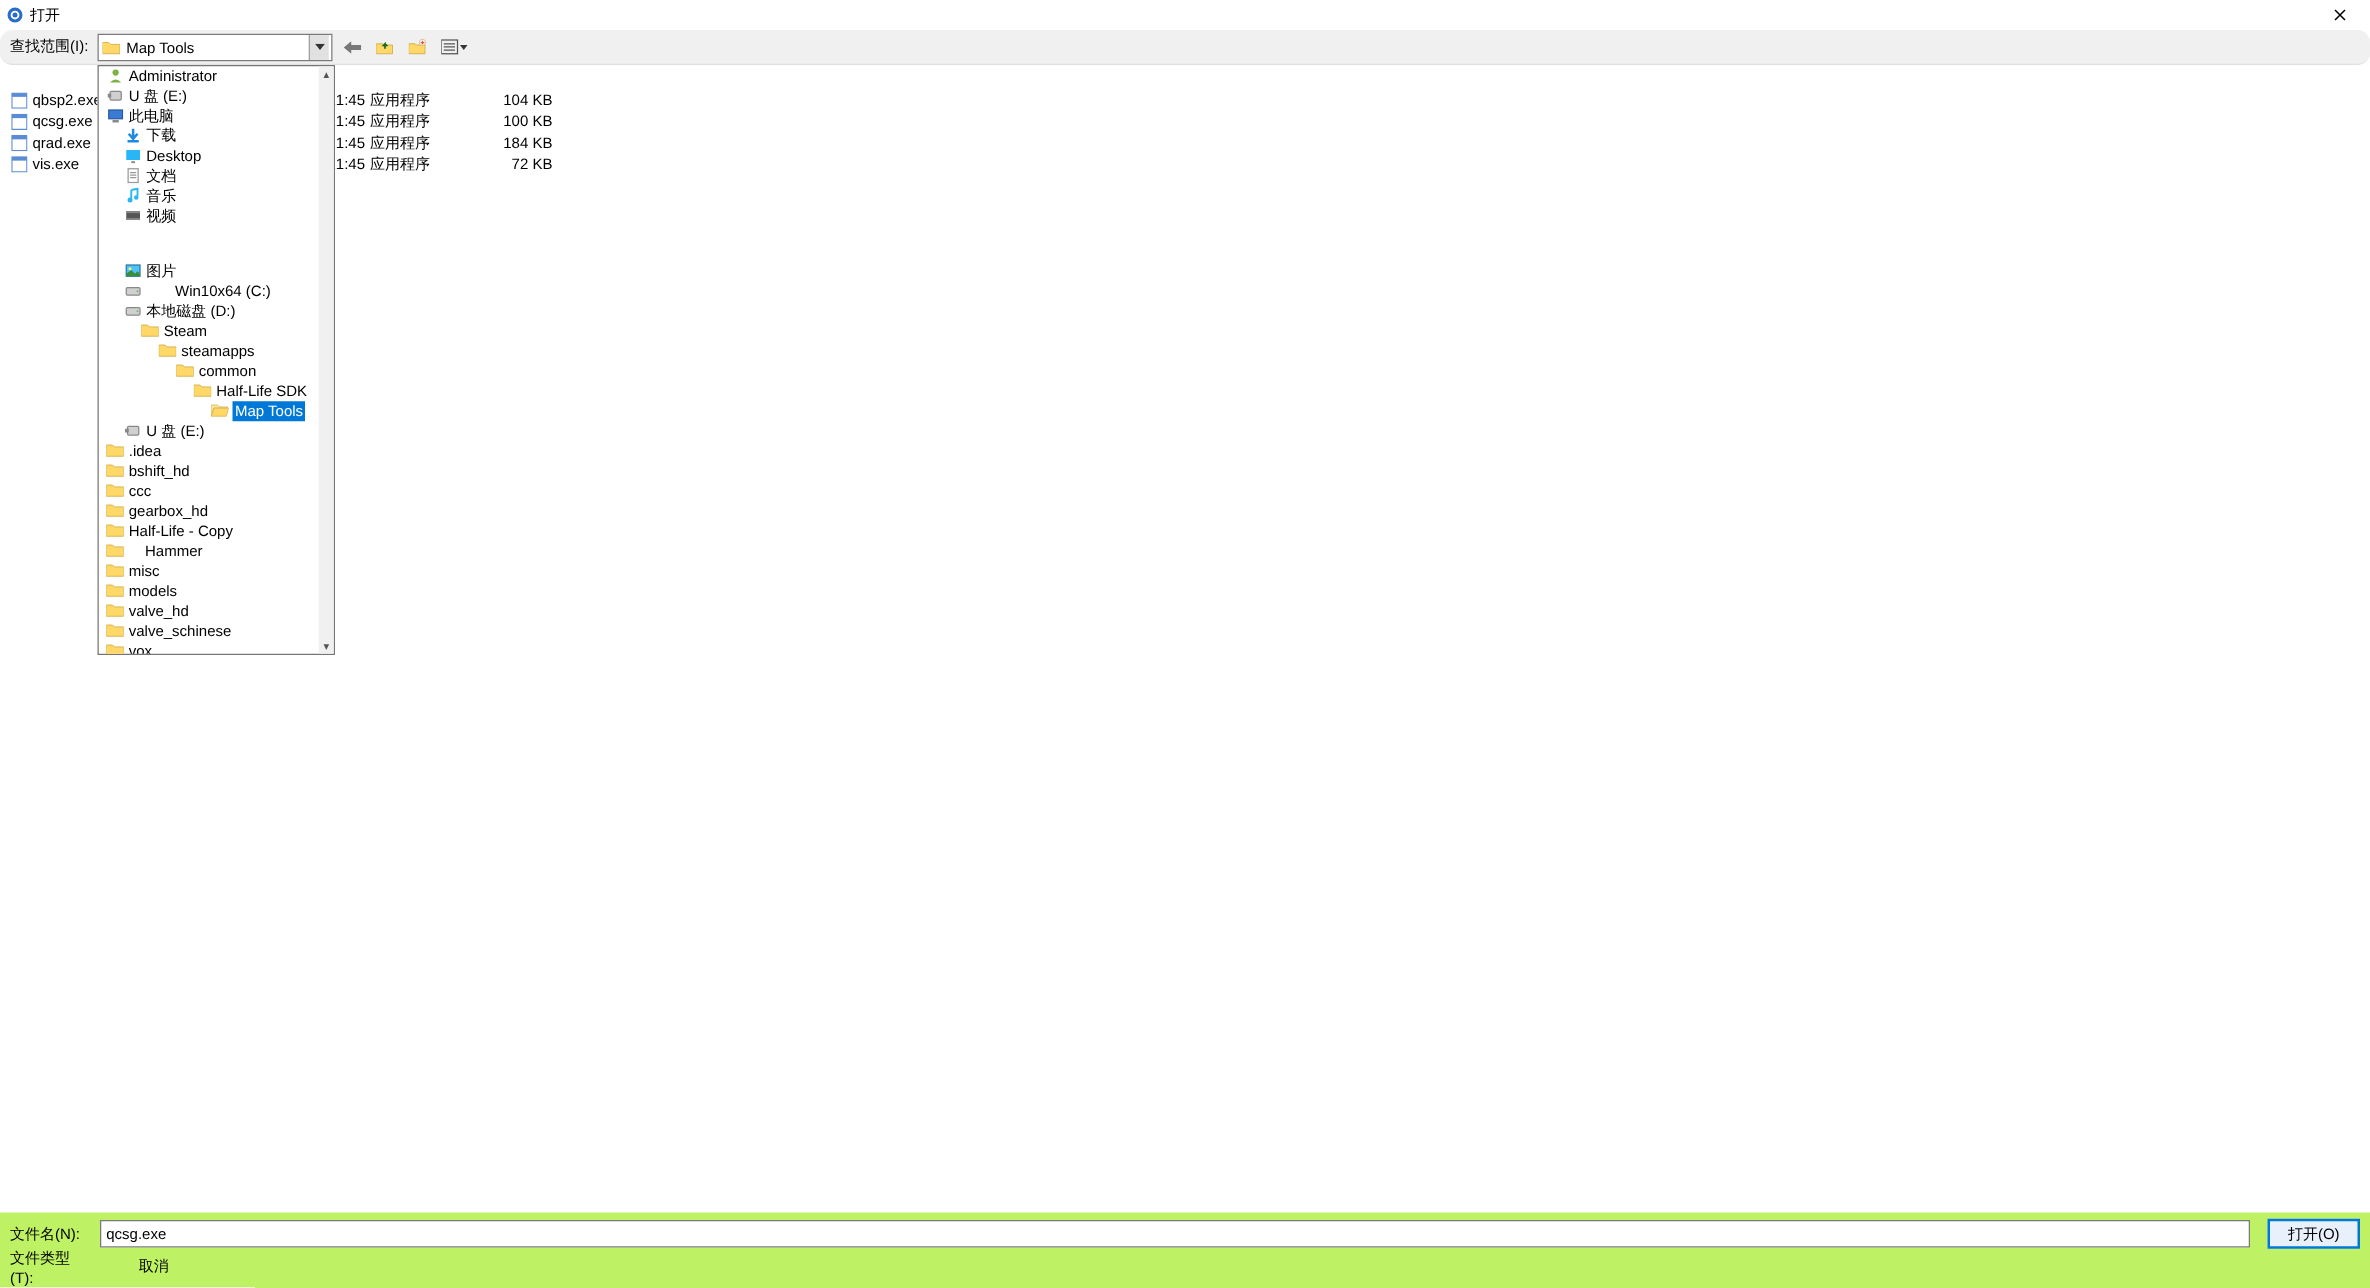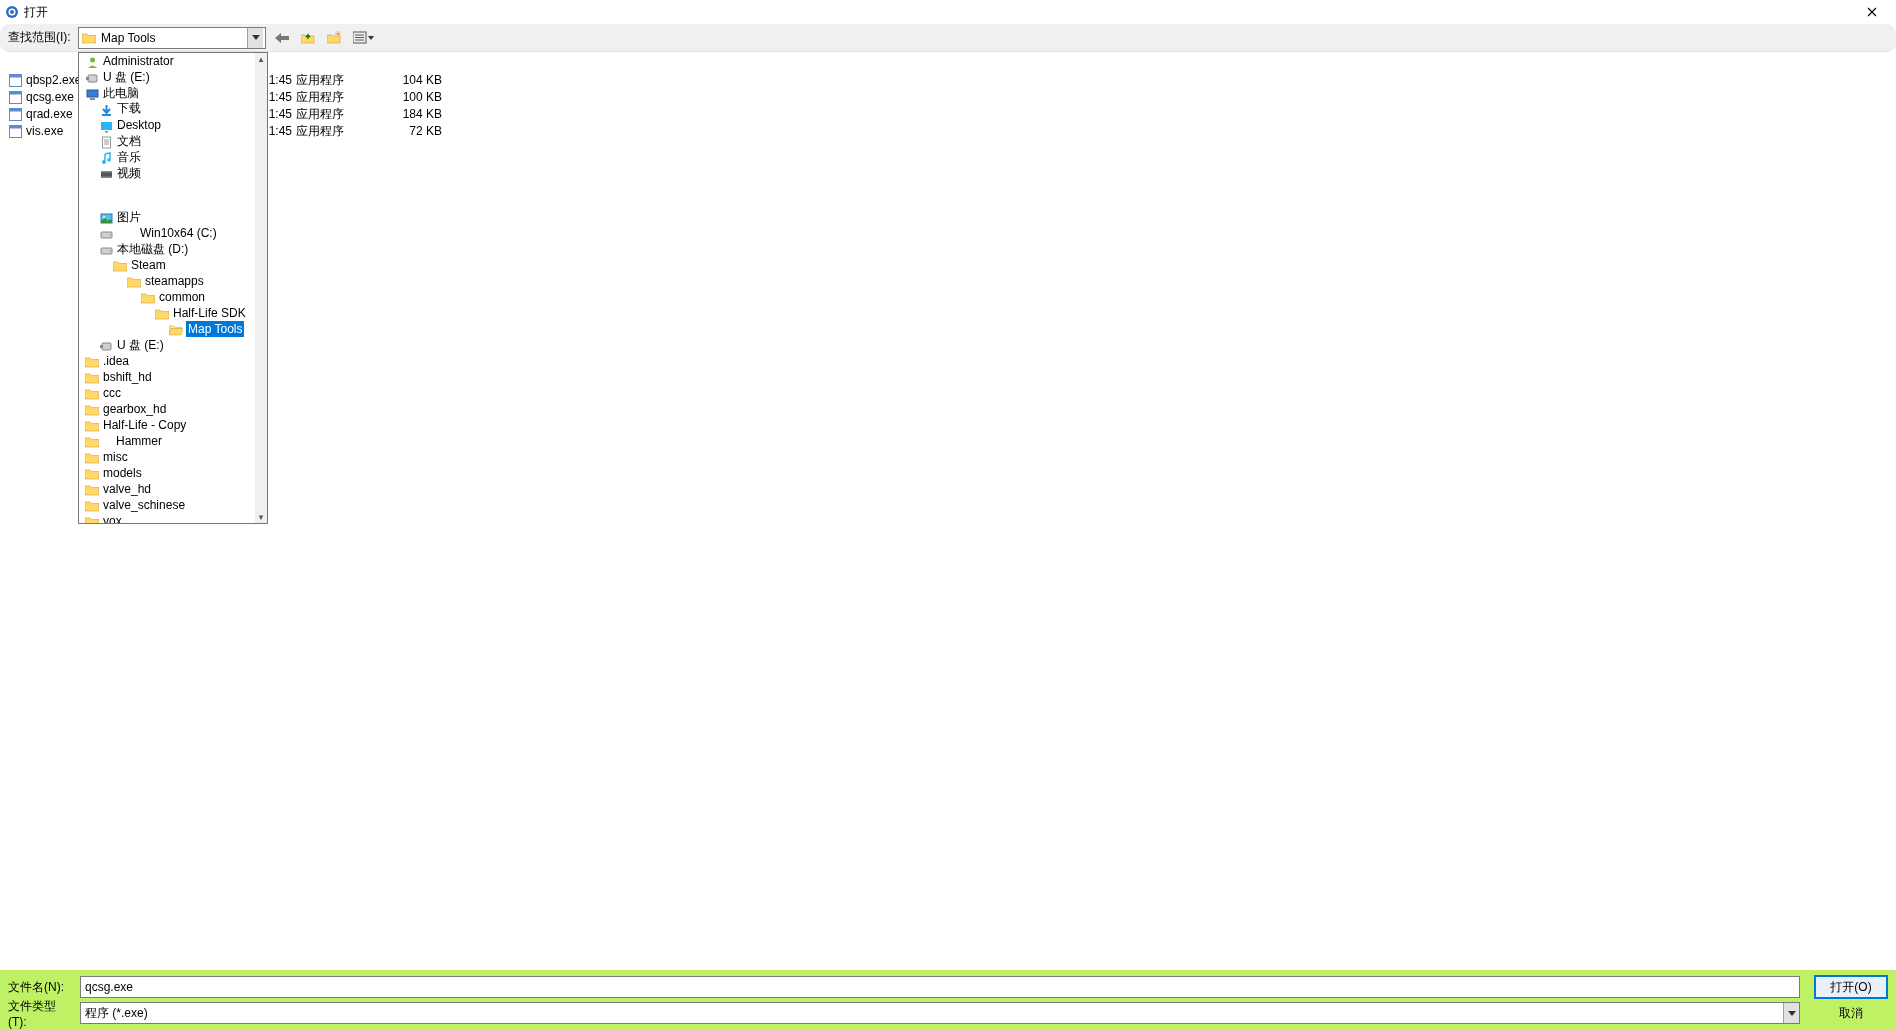--- a/index.html
+++ b/index.html
@@ -124,21 +124,21 @@
   background:#f0f0f0;
 }
 .dropdown-scroll .arrow {
   width:12px;height:12px;
   display:flex;align-items:center;justify-content:center;
   font-size:9px;color:#555;
 }
 .dropdown-scroll .track { position:absolute;top:12px;bottom:12px;left:0;right:0; }
 
 .tree-item {
-  display:flex;align-items:flex-end;
+  display:flex;align-items:flex-start;
   height:16px;line-height:16px;
   padding-left:4px;
   white-space:nowrap;
   gap:3px;
   cursor:default;
 }
 .tree-item .t-icon {width:14px;height:14px;display:inline-flex;align-items:center;justify-content:center;flex:none;}
 .tree-item.sel .t-label { background:#0078d7;color:#fff;padding:0 2px; }
 .tree-item .t-label { padding:0 1px; }
 
@@ -582,25 +582,17 @@
 <div class="bottom">
   <div class="bottom-row">
     <span class="bottom-label">文件名(N):</span>
     <input class="bottom-input" value="qcsg.exe" style="">
     <div class="right-btns">
       <div class="bottom-btn primary">打开(O)</div>
     </div>
   </div>
   <div class="bottom-row">
     <span class="bottom-label">文件类型(T):</span>
-    <div class="bottom-select">
-      <span>程序 (*.exe)</span>
-      <span class="sel-caret">
-        <svg width="8" height="5" viewBox="0 0 8 5">
-            <path d="M0 0 L4 5 L8 0 Z" fill="#333"></path>
-          </svg>
-      </span>
-    </div>
     <div class="right-btns">
       <div class="bottom-btn" style="border:none;background:transparent;">取消</div>
     </div>
   </div>
 </div>
 
 </body></html>

